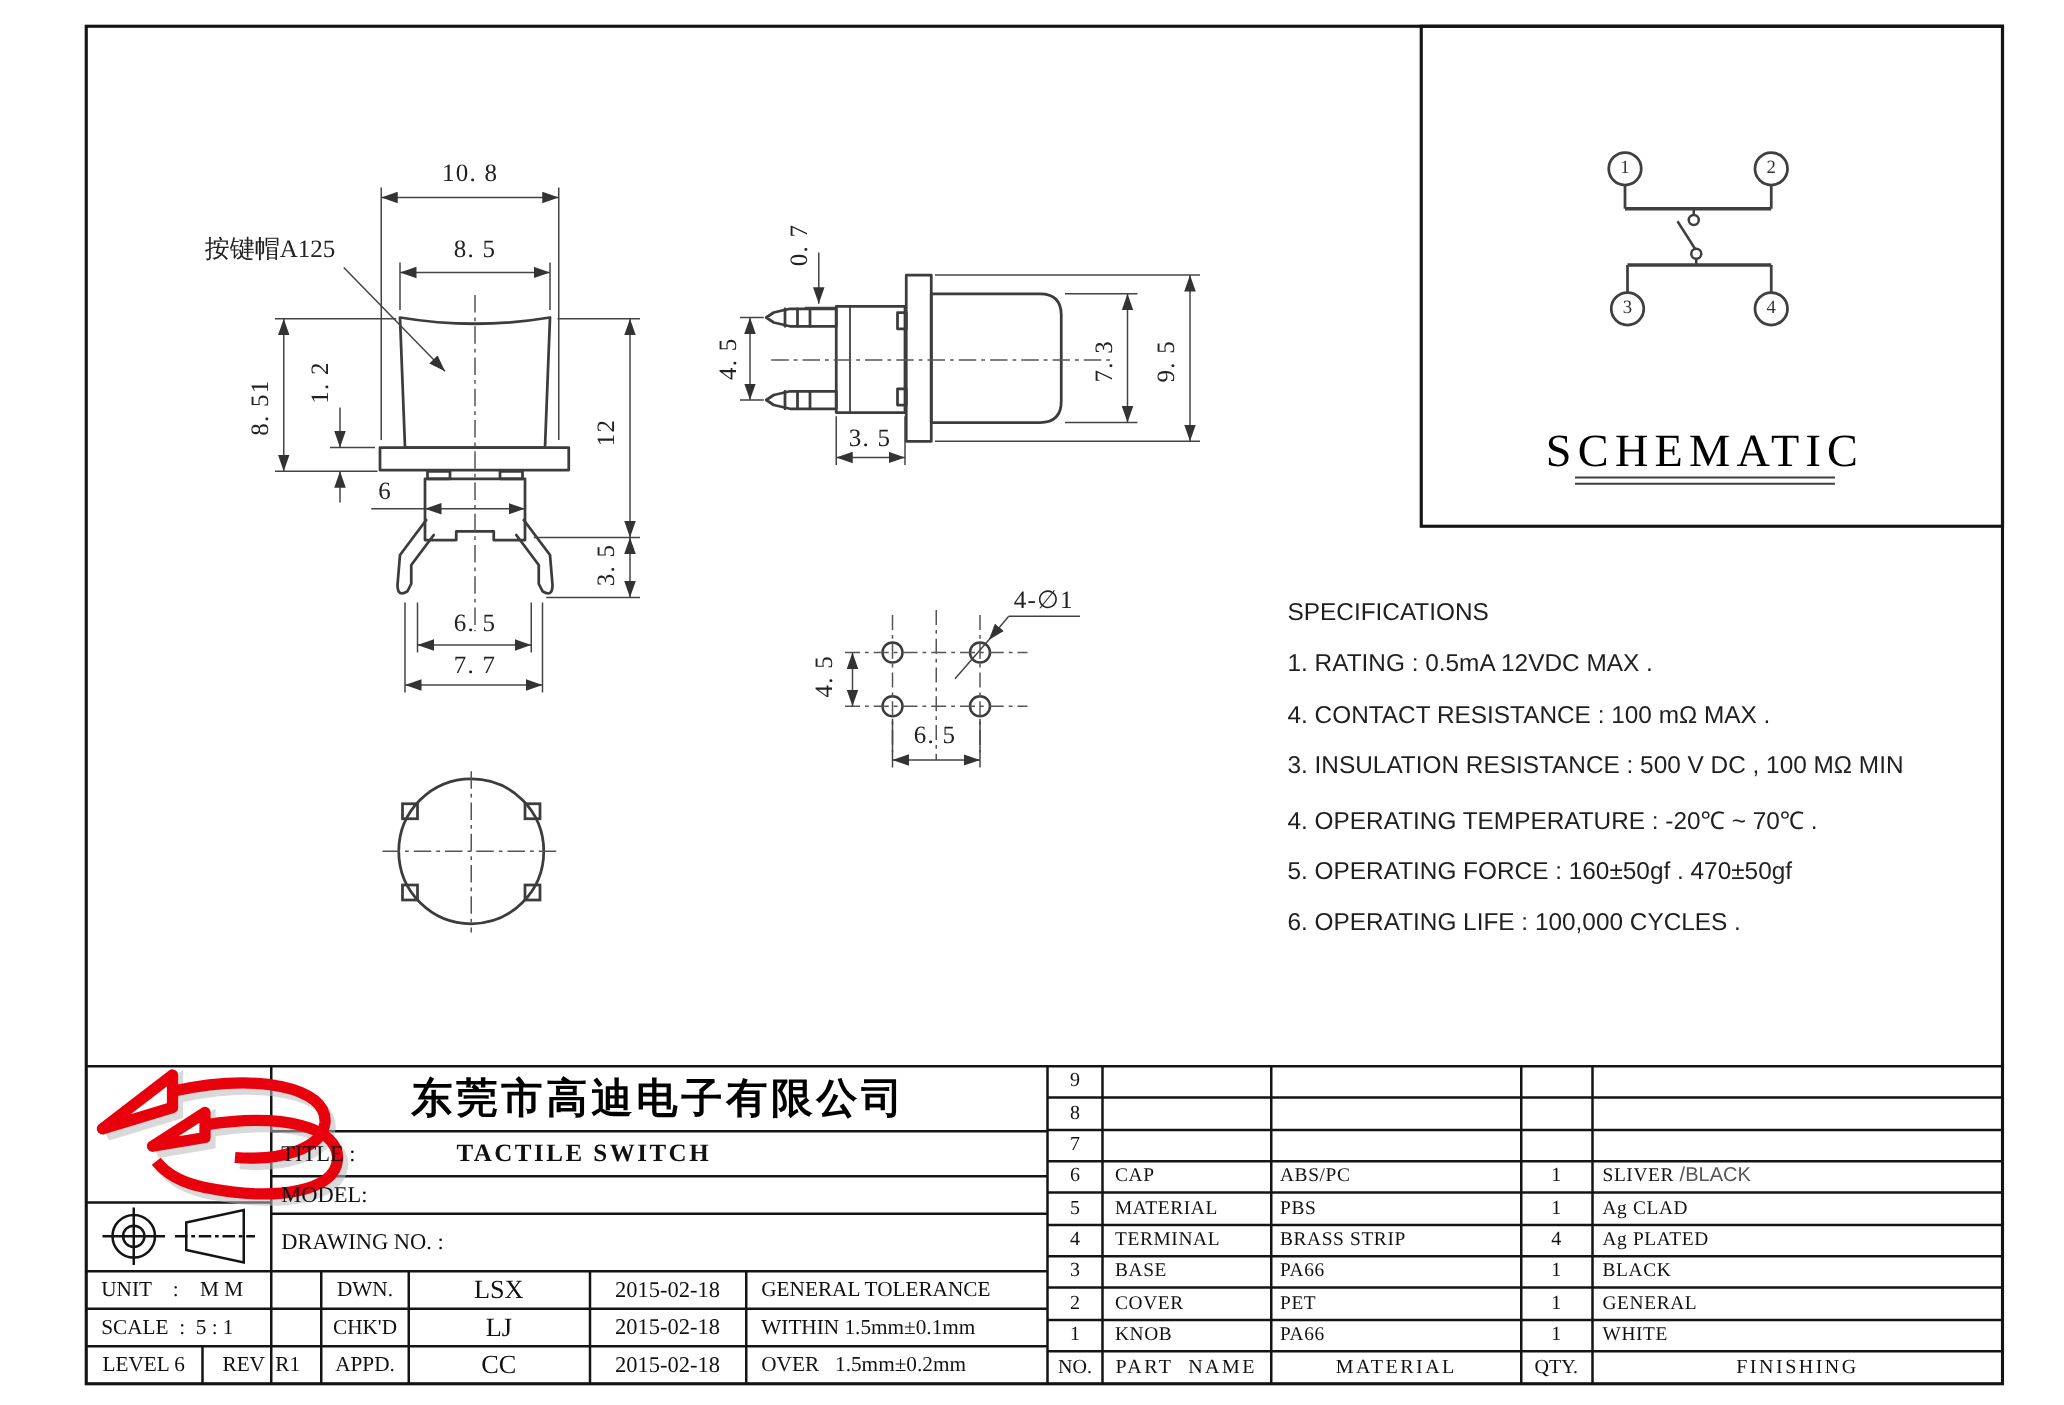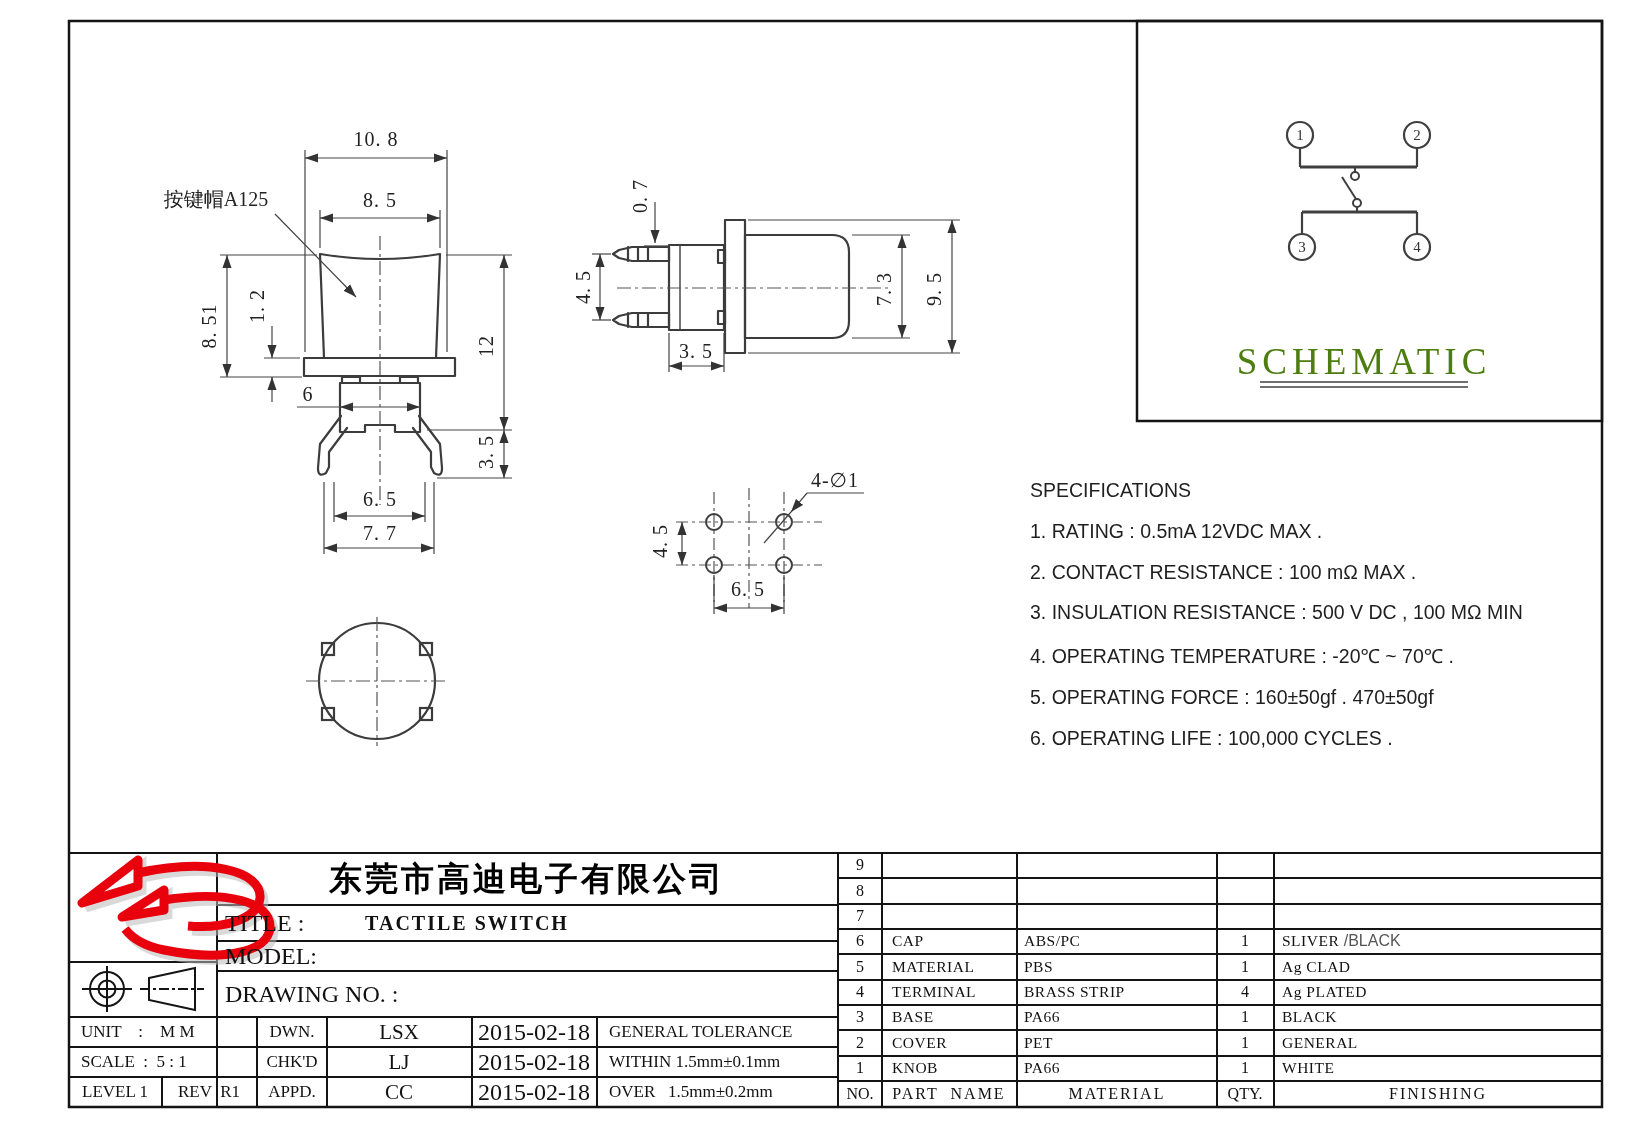--- a/index.html
+++ b/index.html
@@ -14,40 +14,40 @@
     white-space:pre; letter-spacing:1px;
   }
   .dim.rot { transform:translate(-50%,-50%) rotate(-90deg); }
   .caplabel { font-size:20px; letter-spacing:0px; }
   .pin-num {
     position:absolute; transform:translate(-50%,-50%);
     font-family:"Liberation Serif", serif; font-size:15px; color:#333;
   }
   .schem-title {
     position:absolute; transform:translate(-50%,-50%);
-    font-family:"Liberation Serif", serif; font-size:37px; letter-spacing:5px; color:#4d7c0f;
+    font-family:"Liberation Serif", serif; font-size:37px; letter-spacing:5px; color:#000000;
     white-space:pre;
   }
   .specs {
     position:absolute; left:1018px; top:479px; width:560px;
     font-family:"Liberation Sans", sans-serif; font-size:19.5px; color:#1f1f1f;
   }
   .specs .spec-heading { margin-bottom:18px; }
   .specs .spec-item { margin-bottom:17.5px; white-space:pre; }
   .tb-text {
     position:absolute; font-family:"Liberation Serif", serif; color:#111; white-space:pre;
   }
   .center { transform:translate(-50%,-50%); }
   .vcenter { transform:translateY(-50%); }
   .company {
     font-family:"Liberation Sans", sans-serif; font-weight:bold; font-size:33px;
     letter-spacing:3px; color:#000;
   }
   .serif17 { font-size:17px; }
-  .serif19 { font-size:24px; }
+  .serif19 { font-size:18px; }
   .serif20 { font-size:20px; letter-spacing:2px;font-weight:bold; }
   .serif21 { font-size:21px; }
   .parts-val { font-size:15.5px; font-weight:normal; letter-spacing:0.5px; }
   .parts-no { font-size:16px; }
   .fin-alt { font-family:"Liberation Sans", sans-serif; font-weight:normal; color:#555; font-size:16px; }
 </style>
 </head>
 <body>
 
 <div class="page">
@@ -277,21 +277,21 @@
 
   <span class="pin-num" style="left:1288px;top:135px">1</span>
   <span class="pin-num" style="left:1405px;top:135px">2</span>
   <span class="pin-num" style="left:1290px;top:247px">3</span>
   <span class="pin-num" style="left:1405px;top:247px">4</span>
   <span class="schem-title" style="left:1352px;top:361px">SCHEMATIC</span>
 
   <div class="specs">
     <div class="spec-heading">SPECIFICATIONS</div>
     <div class="spec-item">1. RATING : 0.5mA 12VDC MAX .</div>
-    <div class="spec-item">2. CONTACT RESISTANCE : 100 mΩ MAX .</div>
+    <div class="spec-item">4. CONTACT RESISTANCE : 100 mΩ MAX .</div>
     <div class="spec-item">3. INSULATION RESISTANCE : 500 V DC , 100 MΩ MIN</div>
     <div class="spec-item">4. OPERATING TEMPERATURE : -20℃ ~ 70℃ .</div>
     <div class="spec-item">5. OPERATING FORCE : 160±50gf . 470±50gf</div>
     <div class="spec-item">6. OPERATING LIFE : 100,000 CYCLES .</div>
   </div>
 
   <span class="tb-text company center" style="left:515px;top:879px">东莞市高迪电子有限公司</span>
   <span class="tb-text serif19 vcenter" style="left:213px;top:923px">TITLE :</span>
   <span class="tb-text serif20 center" style="left:455px;top:923px">TACTILE SWITCH</span>
   <span class="tb-text serif19 vcenter" style="left:213px;top:956px">MODEL:</span>
@@ -302,21 +302,21 @@
   <span class="tb-text serif21 center" style="left:387px;top:1032px">LSX</span>
   <span class="tb-text serif19 center" style="left:522px;top:1032px">2015-02-18</span>
   <span class="tb-text serif17 vcenter" style="left:597px;top:1032px">GENERAL TOLERANCE</span>
 
   <span class="tb-text serif17 vcenter" style="left:69px;top:1062px">SCALE  :  5 : 1</span>
   <span class="tb-text serif17 center" style="left:280px;top:1062px">CHK'D</span>
   <span class="tb-text serif21 center" style="left:387px;top:1062px">LJ</span>
   <span class="tb-text serif19 center" style="left:522px;top:1062px">2015-02-18</span>
   <span class="tb-text serif17 vcenter" style="left:597px;top:1062px">WITHIN 1.5mm±0.1mm</span>
 
-  <span class="tb-text serif17 center" style="left:103px;top:1092px">LEVEL 1</span>
+  <span class="tb-text serif17 center" style="left:103px;top:1092px">LEVEL 6</span>
   <span class="tb-text serif17 center" style="left:197px;top:1092px">REV  R1</span>
   <span class="tb-text serif17 center" style="left:280px;top:1092px">APPD.</span>
   <span class="tb-text serif21 center" style="left:387px;top:1092px">CC</span>
   <span class="tb-text serif19 center" style="left:522px;top:1092px">2015-02-18</span>
   <span class="tb-text serif17 vcenter" style="left:597px;top:1092px">OVER   1.5mm±0.2mm</span>
 
   <span class="tb-text parts-no center" style="left:848px;top:865px">9</span>
 
   <span class="tb-text parts-no center" style="left:848px;top:891px">8</span>
 

